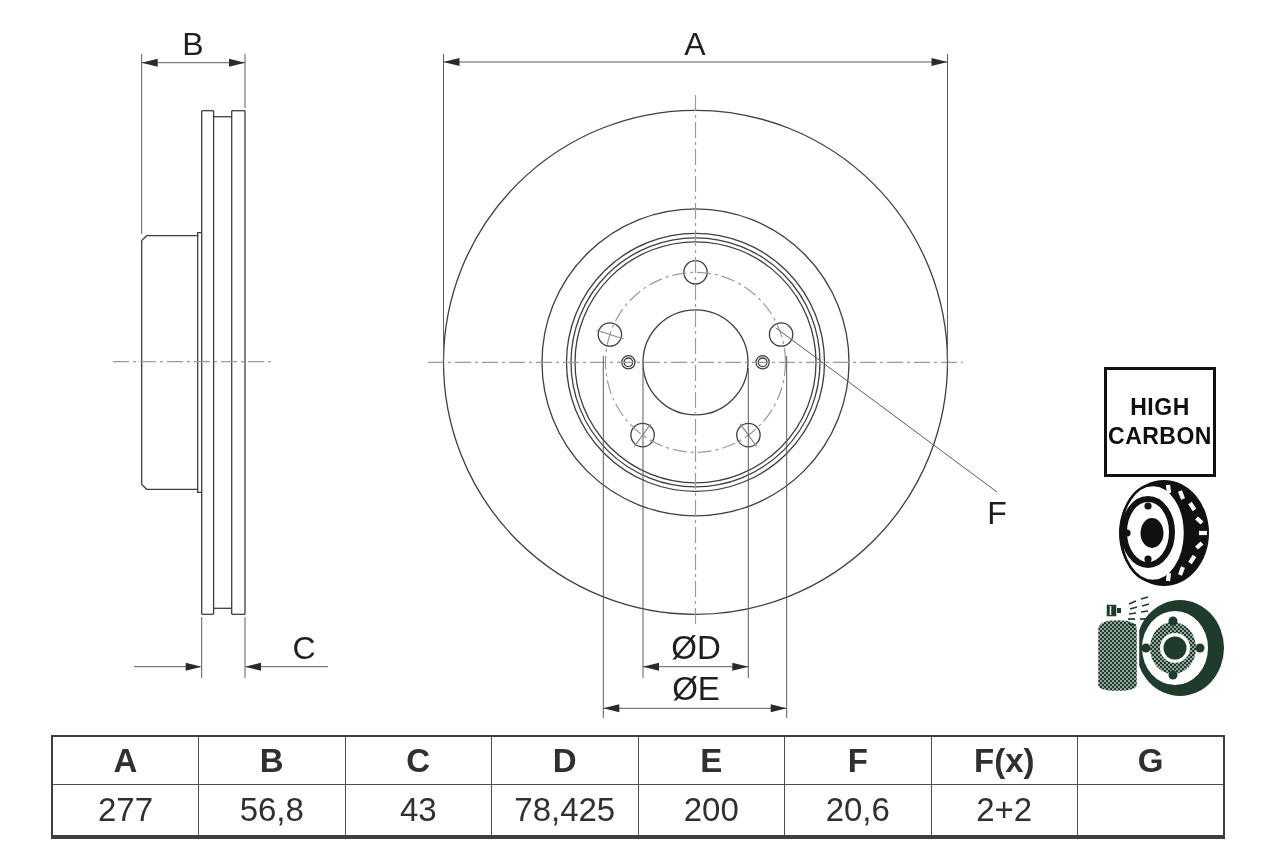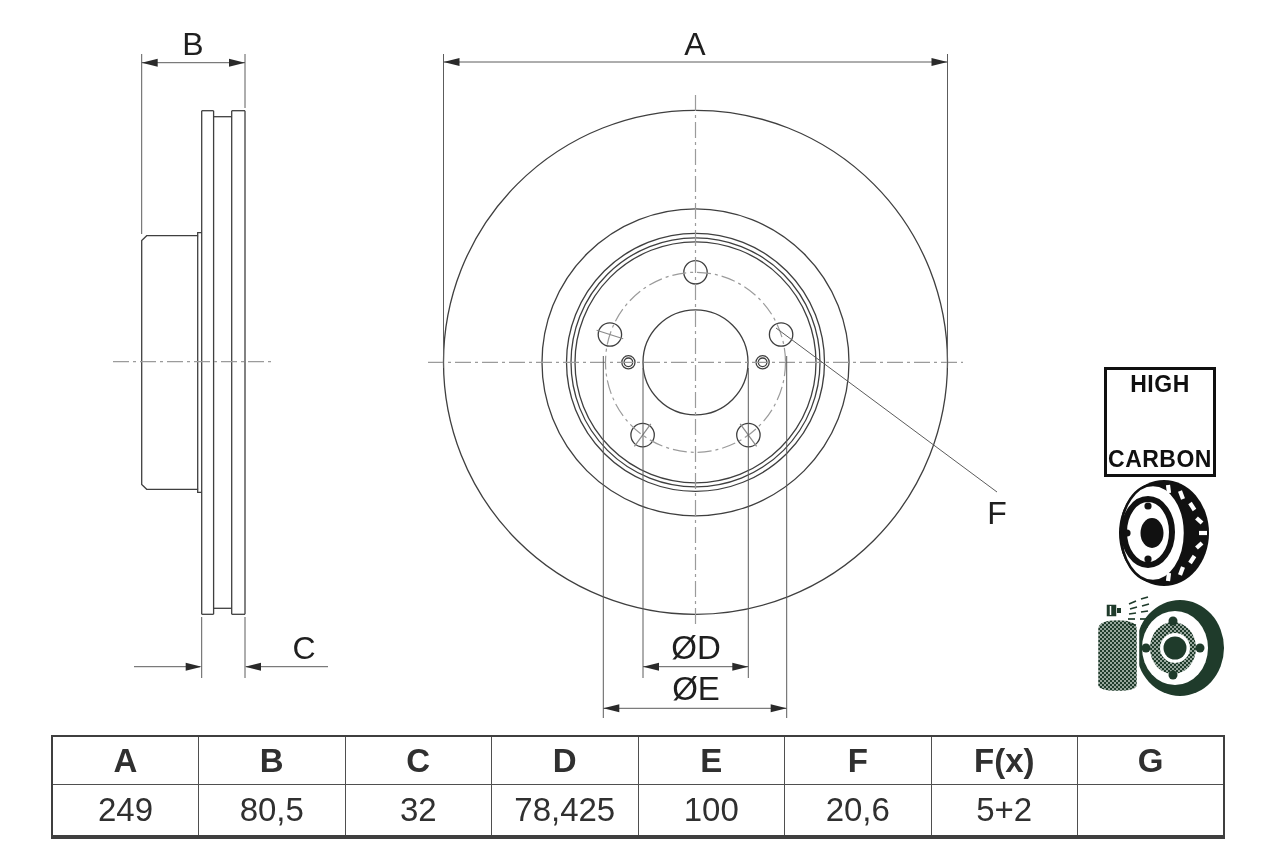--- a/index.html
+++ b/index.html
@@ -3,21 +3,21 @@
 <meta charset="utf-8">
 <style>
   html,body{margin:0;padding:0;background:#fff;}
   .stage{position:relative;width:1280px;height:853px;background:#ffffff;overflow:hidden;
          font-family:"Liberation Sans",sans-serif;}
   .drawing{position:absolute;left:0;top:0;}
   .dim-label{font-family:"Liberation Sans",sans-serif;font-size:32px;fill:#1f1f1f;}
   .dia-label{font-family:"Liberation Sans",sans-serif;font-size:33px;fill:#1f1f1f;}
   .badge{position:absolute;left:1104px;top:367px;width:106px;height:104px;
          border:3px solid #101010;display:flex;flex-direction:column;align-items:center;
-         justify-content:space-between;line-height:1.28;}
+         justify-content:center;line-height:1.28;}
   .badge div{font-size:23px;font-weight:700;color:#101010;letter-spacing:.5px;}
   .icon{position:absolute;}
   table.spec{position:absolute;left:51px;top:735px;width:1174px;border-collapse:collapse;
              table-layout:fixed;border:2px solid #3f3f3f;border-bottom:4px solid #3f3f3f;}
   table.spec th,table.spec td{border:1.4px solid #4f4f4f;text-align:center;color:#303030;
              font-family:"Liberation Sans",sans-serif;overflow:hidden;}
   table.spec th{height:45px;font-size:33px;font-weight:700;}
   table.spec td{height:48px;font-size:33px;font-weight:400;}
 </style>
 </head>
@@ -205,24 +205,24 @@
       <th>A</th>
       <th>B</th>
       <th>C</th>
       <th>D</th>
       <th>E</th>
       <th>F</th>
       <th>F(x)</th>
       <th>G</th>
     </tr>
     <tr>
-      <td>249</td>
-      <td>80,5</td>
-      <td>32</td>
+      <td>277</td>
+      <td>56,8</td>
+      <td>43</td>
       <td>78,425</td>
-      <td>100</td>
+      <td>200</td>
       <td>20,6</td>
-      <td>5+2</td>
+      <td>2+2</td>
       <td></td>
     </tr>
   </tbody>
     </table>
 </div>
 
 </body></html>

